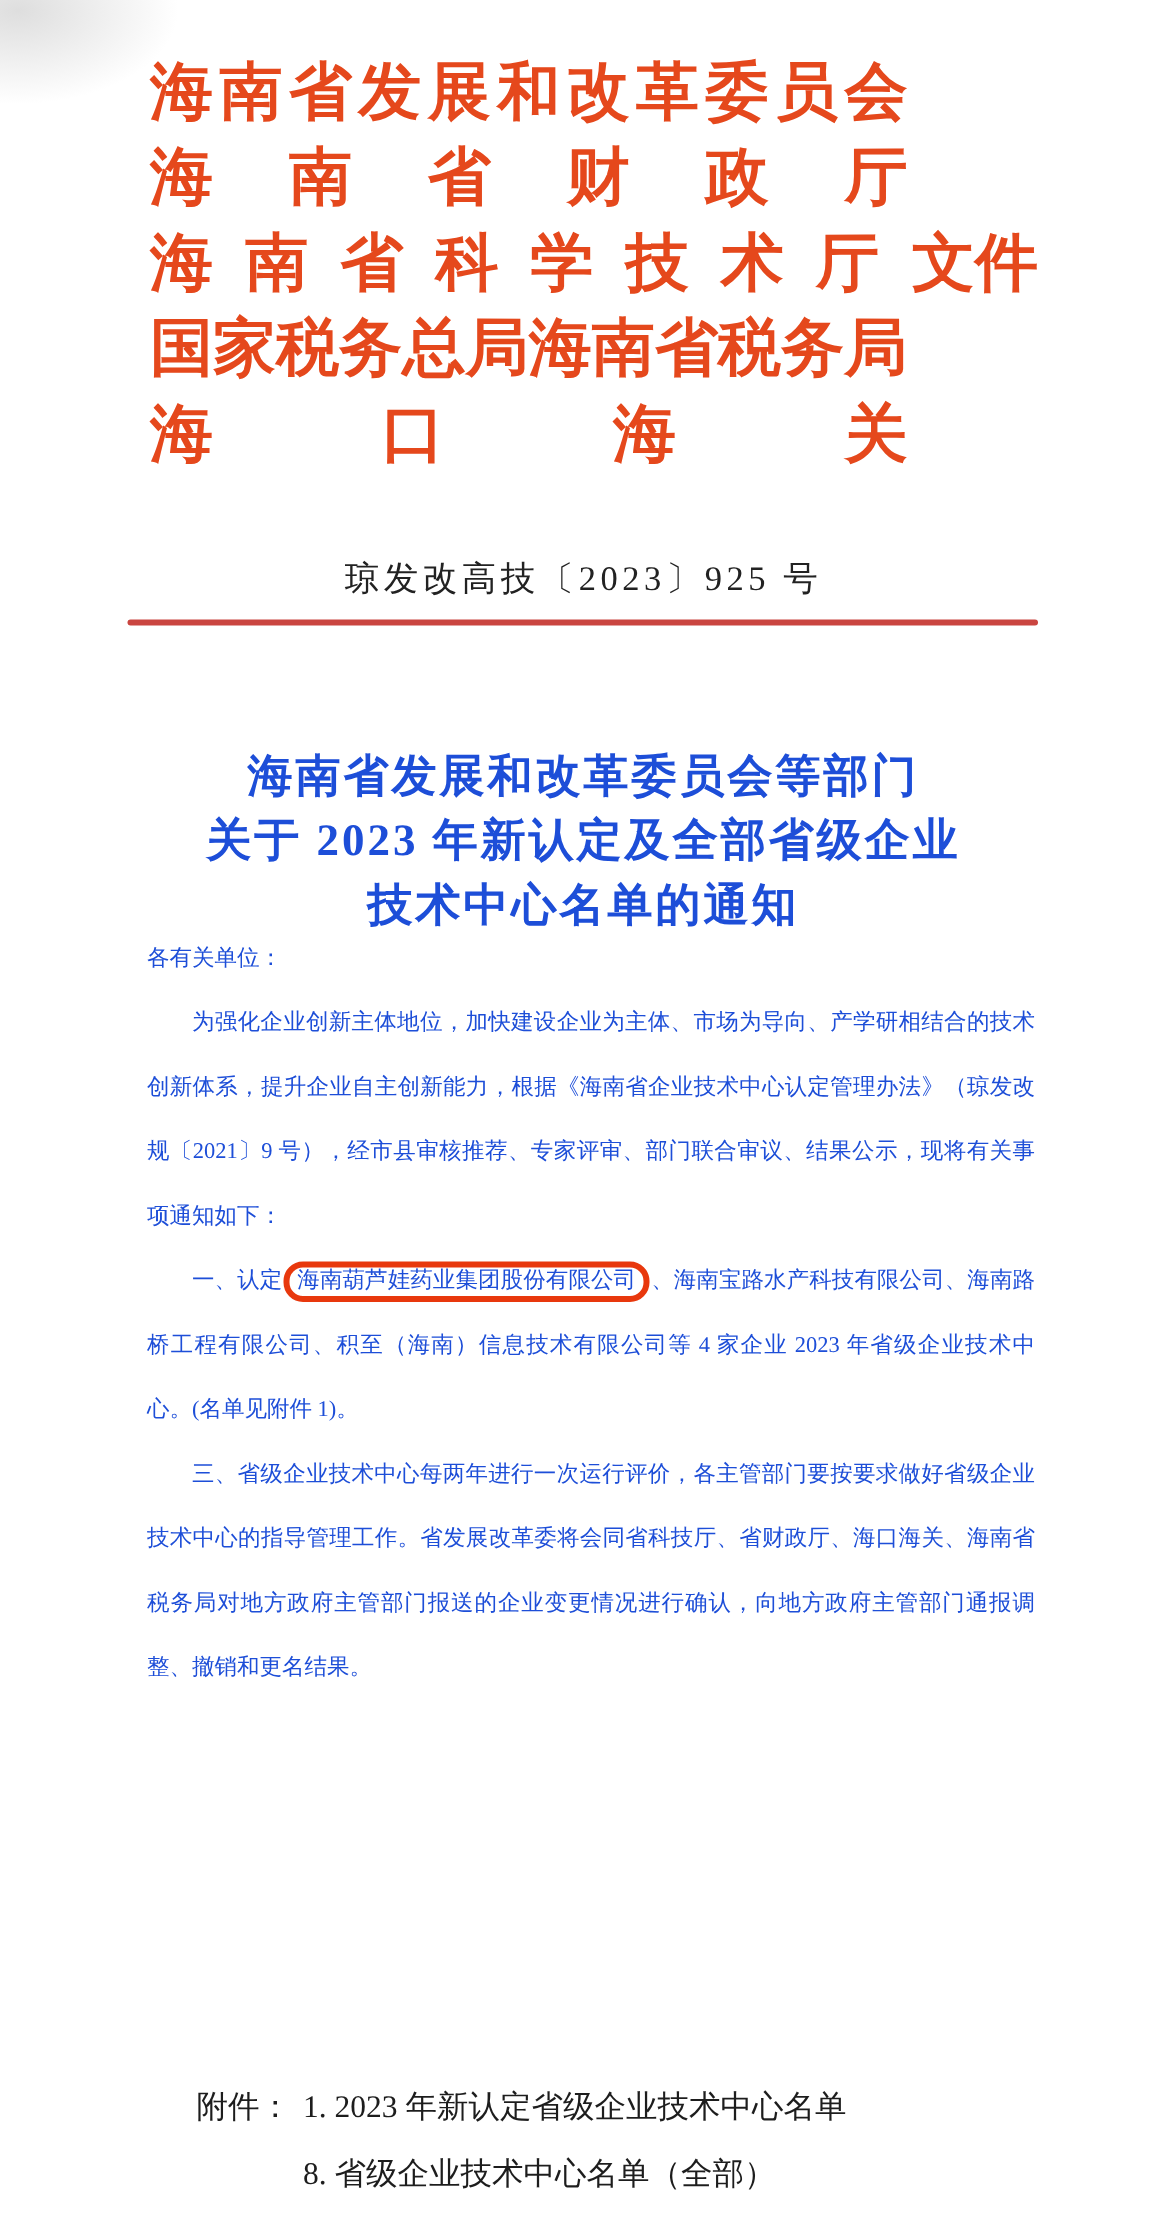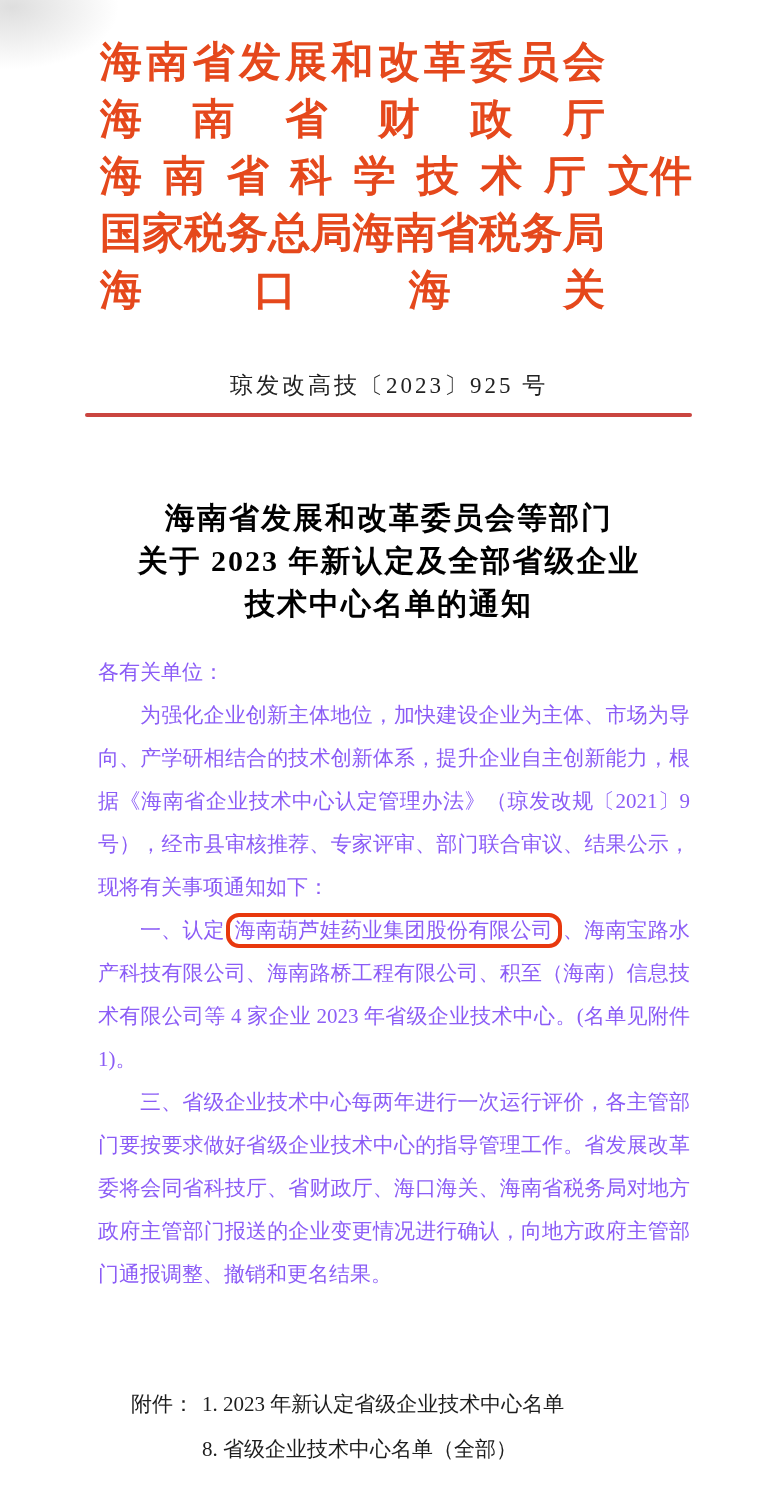--- a/index.html
+++ b/index.html
@@ -74,33 +74,33 @@
   .doc-title {
     position: absolute;
     top: 496px;
     left: 0;
     width: 778px;
     text-align: center;
     font-size: 30px;
     font-weight: bold;
     line-height: 43px;
     letter-spacing: 2px;
-    color: #000000;
+    color: #1d4ed8;
   }
 
   
   .doc-body {
     position: absolute;
-    top: 651px;
+    top: 618px;
     left: 98px;
     width: 592px;
-    font-size: 21px;
+    font-size: 15px;
     line-height: 43px;
     text-align: justify;
-    color: #8b5cf6;
+    color: #1d4ed8;
   }
   .doc-body p { margin: 0; text-indent: 2em; }
   .doc-body p.salutation { text-indent: 0; }
   .company-highlight {
     border: 4px solid #e8380d;
     border-radius: 13px;
     padding: 1px 5px 2px 5px;
     margin: 0 1px;
   }
 

